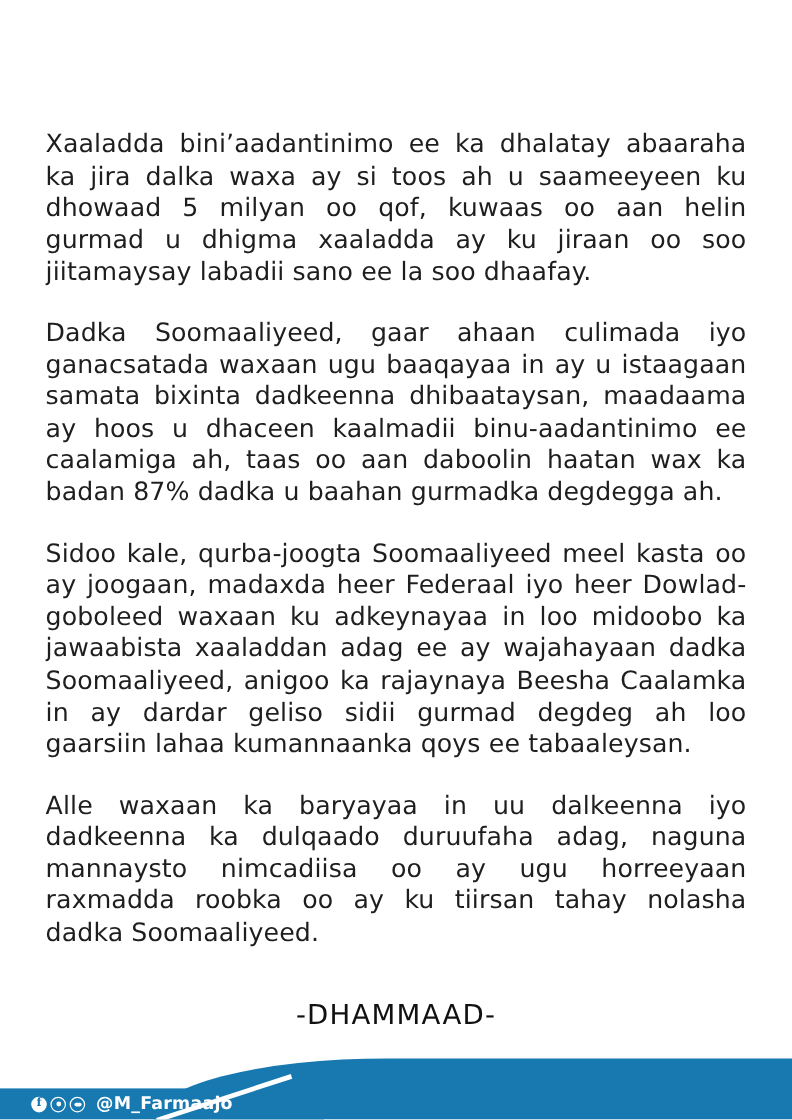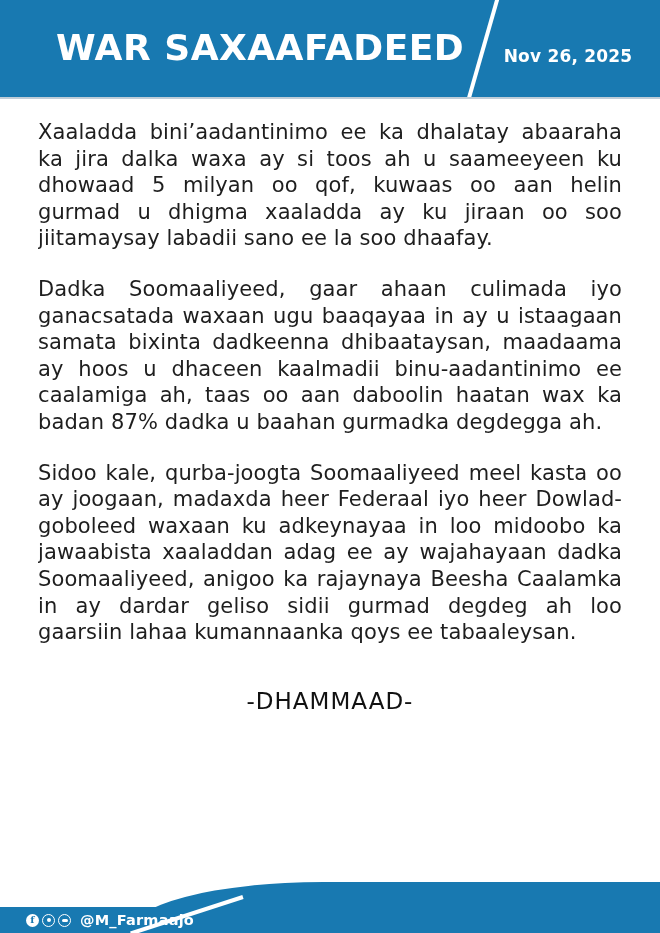--- a/index.html
+++ b/index.html
@@ -59,21 +59,21 @@
   }
   .content p {
     margin: 0 0 24px 0;
     padding-top: 0;
     color: #1e1e1e;
     font-size: 21px;
     line-height: 26.6px;
     text-align: justify;
     letter-spacing: 0.1px;
   }
-  .content p:first-of-type { margin-top: 20px; }
+  .content p:first-of-type { margin-top: 8px; }
   .end-marker {
     margin-top: 42px;
     text-align: center;
     color: #111111;
     font-size: 23px;
     font-weight: 400;
     letter-spacing: 1px;
   }
 
   
@@ -164,30 +164,26 @@
   .footer-names .role sup {
     font-size: 9px;
     vertical-align: super;
   }
 </style>
 </head>
 <body>
 
 <div class="page">
 
-  <header class="header">
-    <h1>WAR SAXAAFADEED</h1>
-    <div class="slash"></div>
-    <div class="date">Nov 26, 2025</div>
-  </header>
 
   <main class="content">
     <p>Xaaladda bini’aadantinimo ee ka dhalatay abaaraha ka jira dalka waxa ay si toos ah u saameeyeen ku dhowaad 5 milyan oo qof, kuwaas oo aan helin gurmad u dhigma xaaladda ay ku jiraan oo soo jiitamaysay labadii sano ee la soo dhaafay.</p>
     <p>Dadka Soomaaliyeed, gaar ahaan culimada iyo ganacsatada waxaan ugu baaqayaa in ay u istaagaan samata bixinta dadkeenna dhibaataysan, maadaama ay hoos u dhaceen kaalmadii binu-aadantinimo ee caalamiga ah, taas oo aan daboolin haatan wax ka badan 87% dadka u baahan gurmadka degdegga ah.</p>
     <p>Sidoo kale, qurba-joogta Soomaaliyeed meel kasta oo ay joogaan, madaxda heer Federaal iyo heer Dowlad-goboleed waxaan ku adkeynayaa in loo midoobo ka jawaabista xaaladdan adag ee ay wajahayaan dadka Soomaaliyeed, anigoo ka rajaynaya Beesha Caalamka in ay dardar geliso sidii gurmad degdeg ah loo gaarsiin lahaa kumannaanka qoys ee tabaaleysan.</p>
+    <p>Alle waxaan ka baryayaa in uu dalkeenna iyo dadkeenna ka dulqaado duruufaha adag, naguna mannaysto nimcadiisa oo ay ugu horreeyaan raxmadda roobka oo ay ku tiirsan tahay nolasha dadka Soomaaliyeed.</p>
     <div class="end-marker">-DHAMMAAD-</div>
   </main>
 
   <footer class="footer">
     <div class="footer-ribbon"></div>
     <div class="footer-strip">
       <span class="icon fb">
         <span class="fb-f">f</span>
       </span>
       <span class="icon ig">

